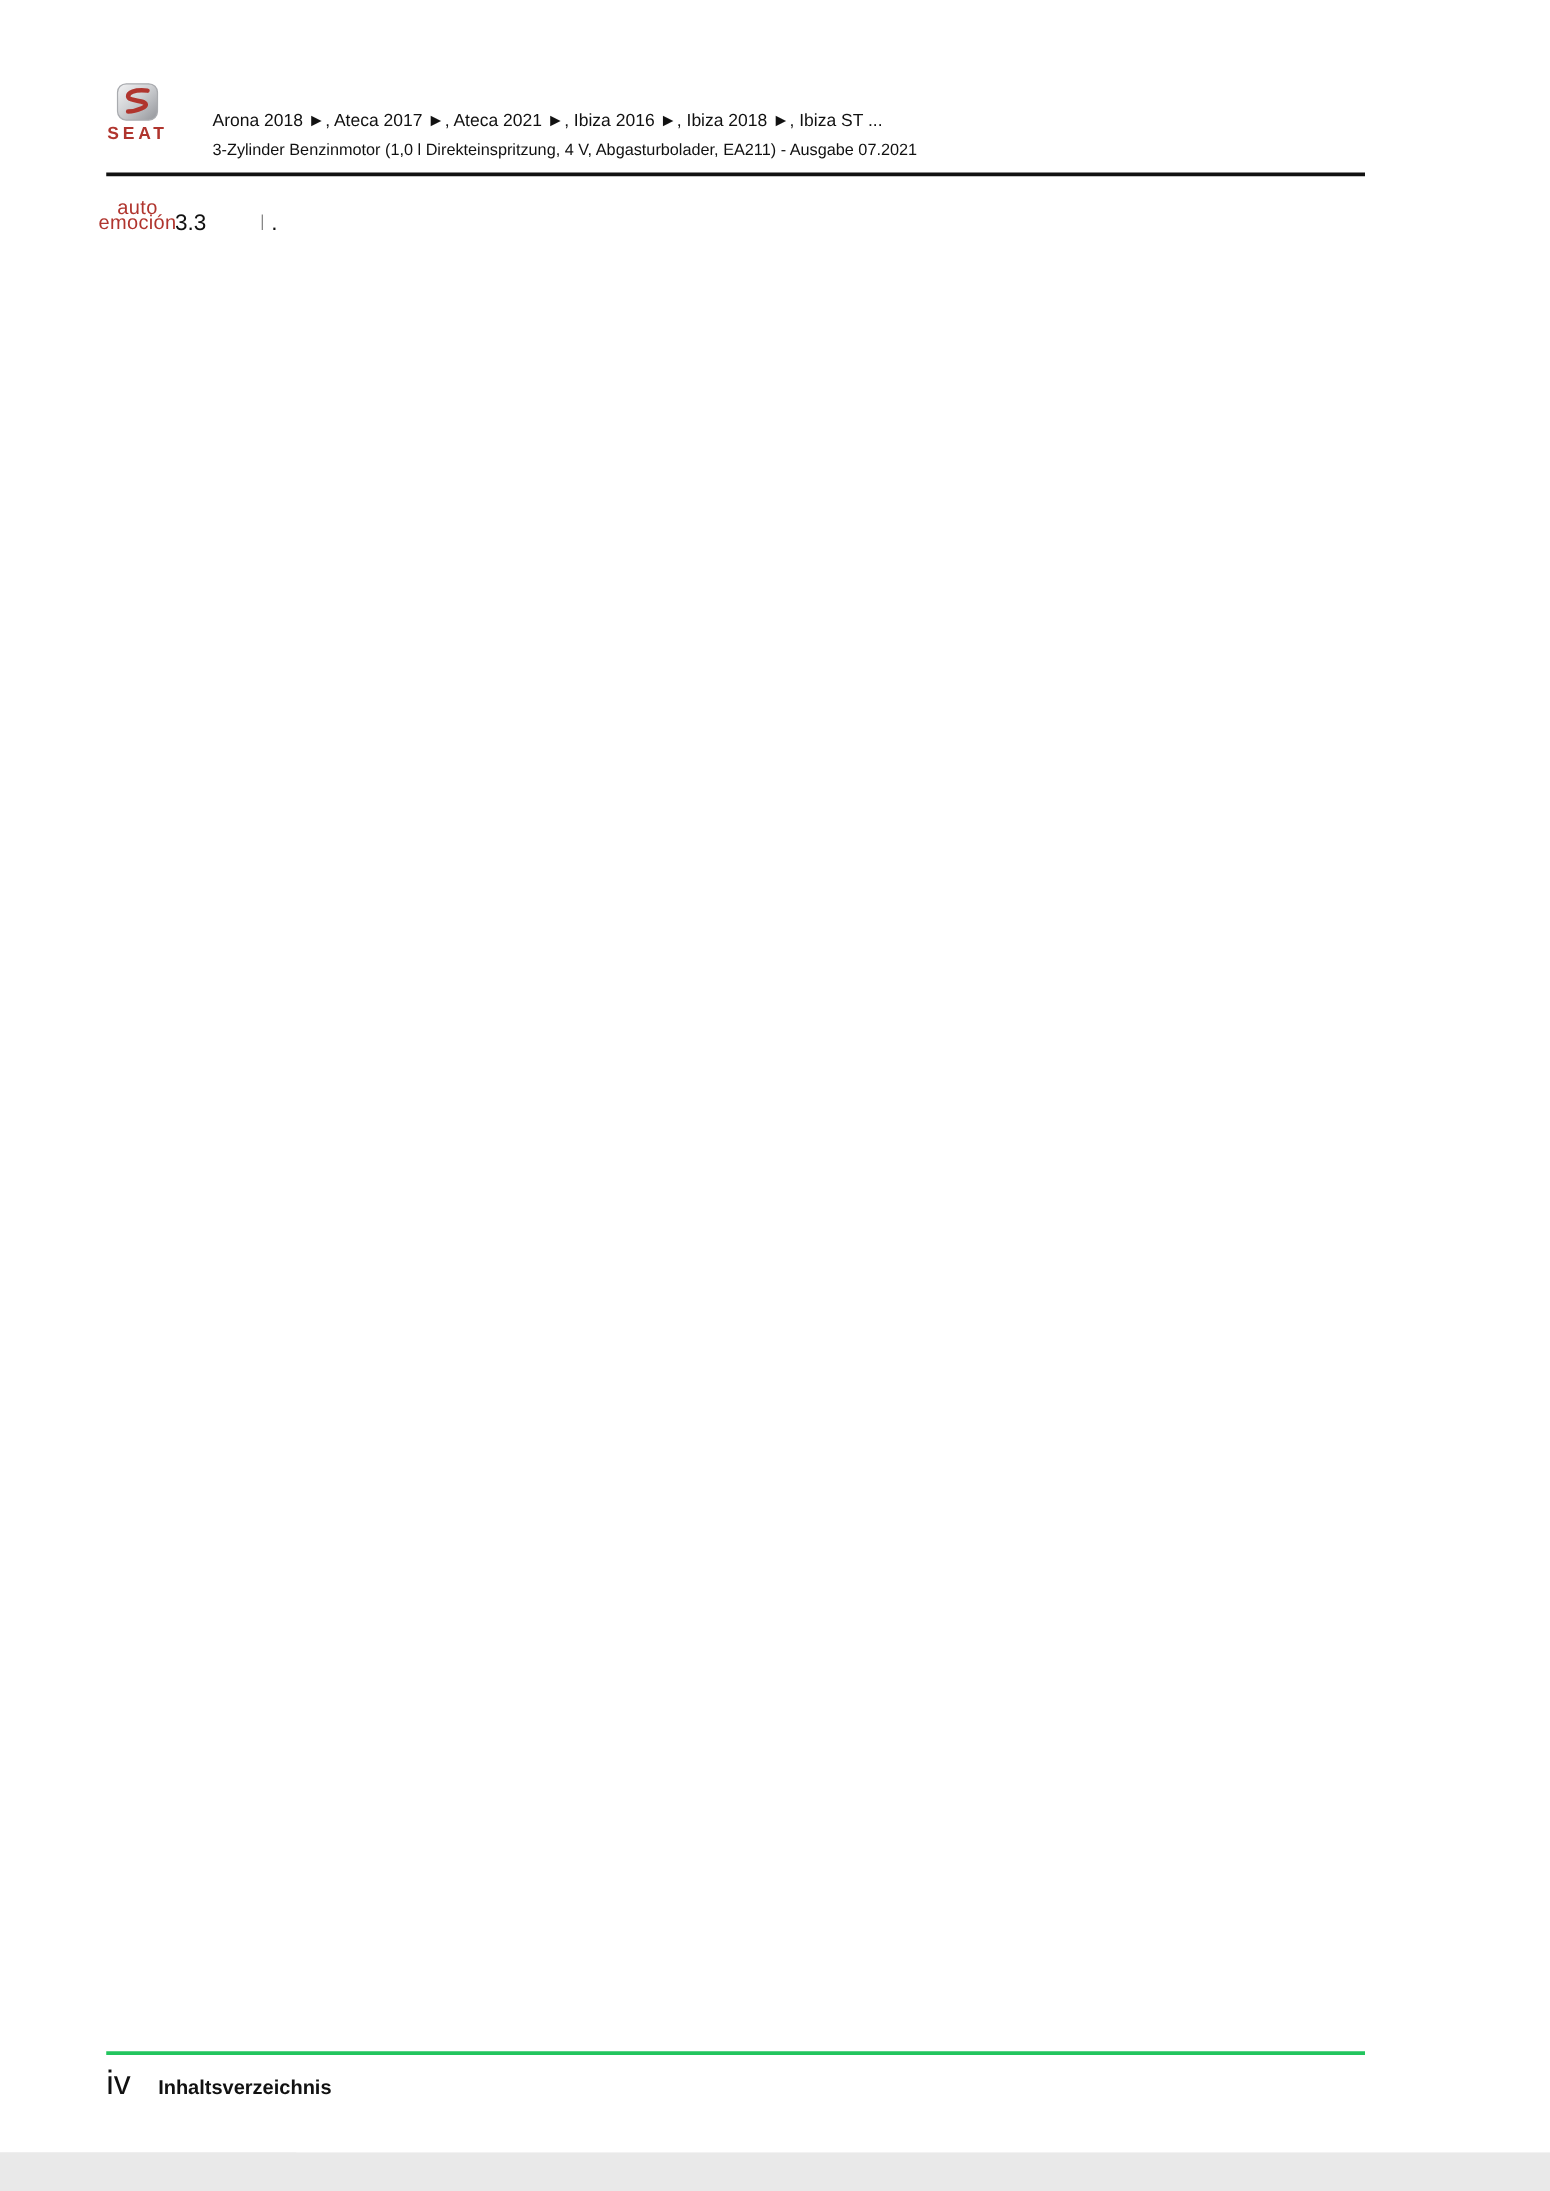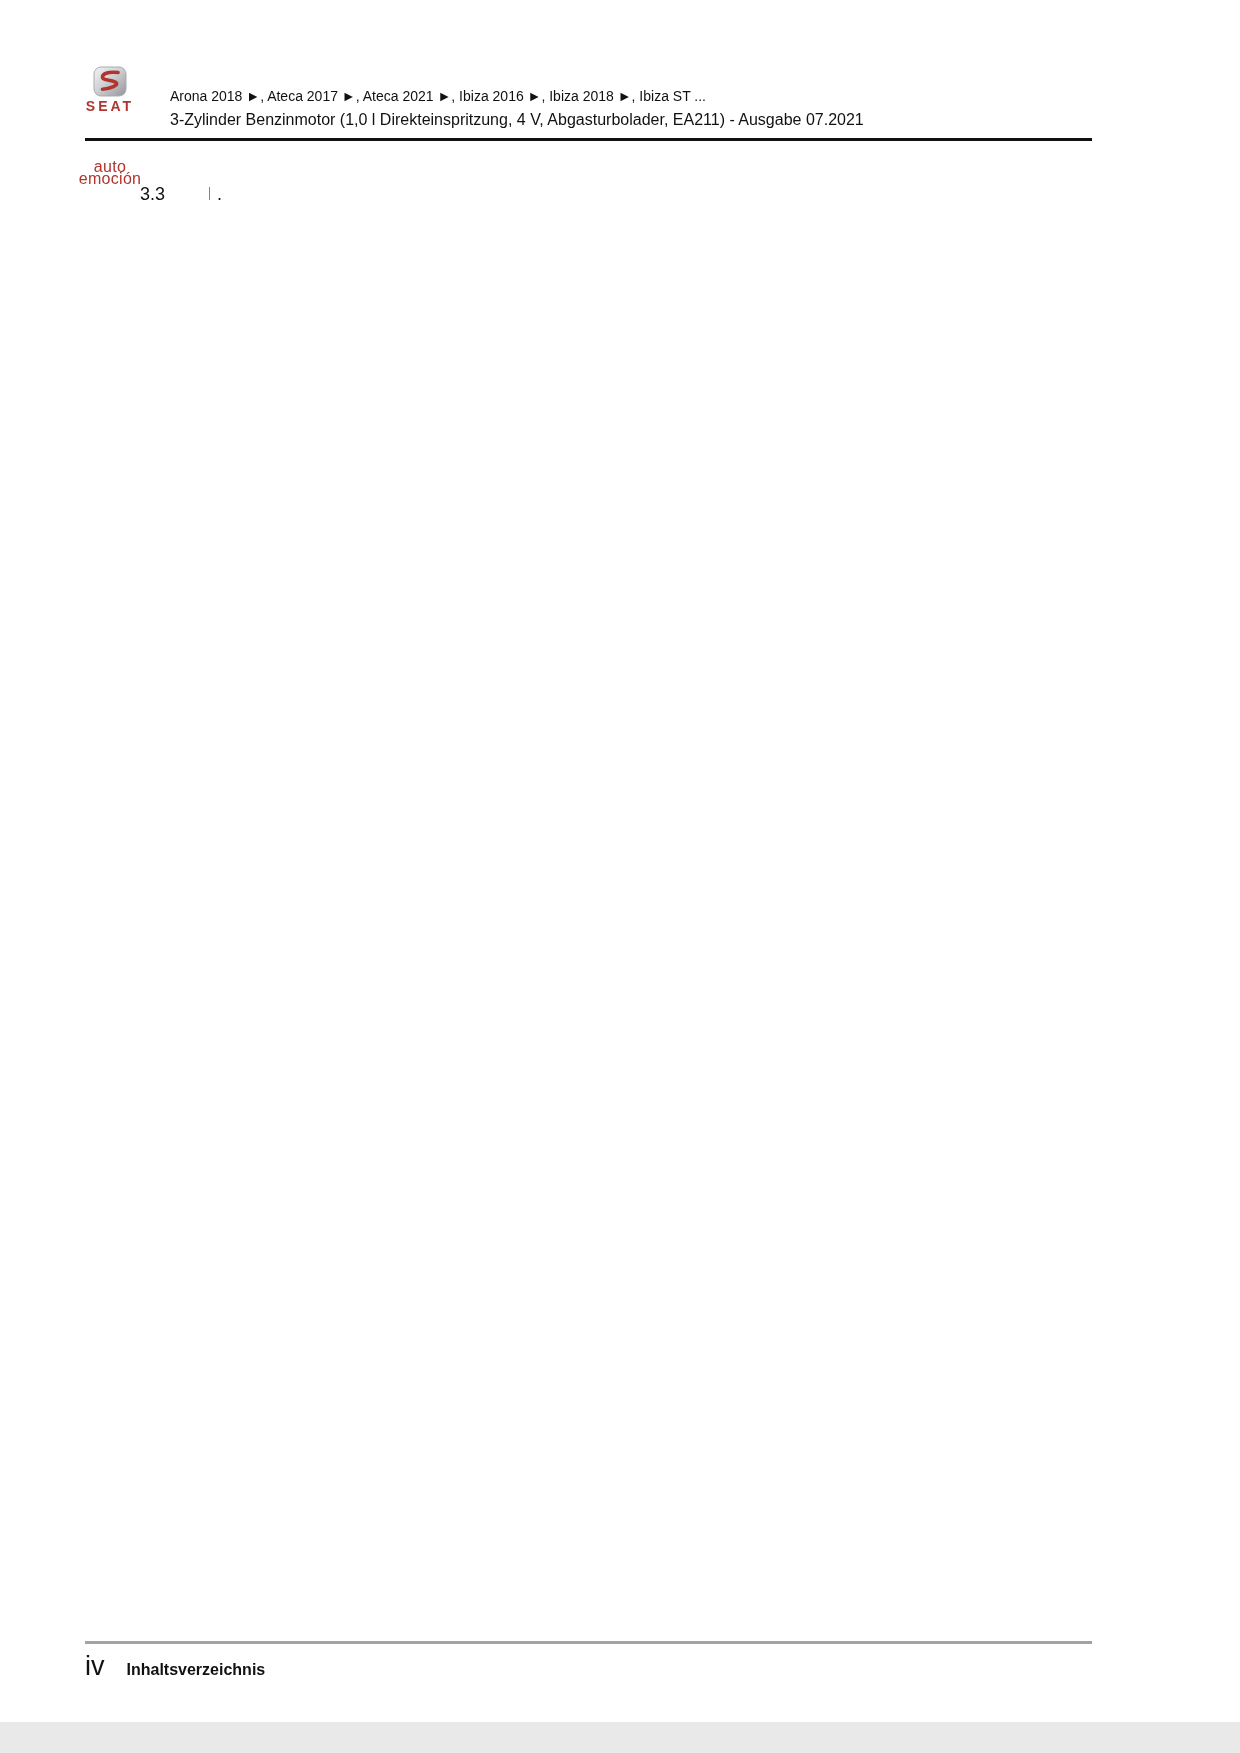--- a/index.html
+++ b/index.html
@@ -10,35 +10,35 @@
     font-family:"Liberation Sans","DejaVu Sans",sans-serif;
     --brand:#b0352e;
   }
   
   .logo{position:absolute;left:72px;top:66px;width:76px;text-align:center;}
   .logo svg{display:block;margin:0 auto 2px auto;}
   .logo .brand{color:var(--brand);font-weight:700;font-size:14px;letter-spacing:3px;line-height:15px;}
   .logo .tagline{color:var(--brand);font-size:16px;line-height:12px;letter-spacing:.3px;margin-top:47px;}
   .header-text{position:absolute;left:170px;top:84px;width:960px;}
   .header-text .models{font-size:14px;line-height:24px;white-space:nowrap;}
-  .header-text .subtitle{font-size:16px;line-height:24px;white-space:nowrap;}
+  .header-text .subtitle{font-size:13px;line-height:24px;white-space:nowrap;}
   .rule-top{position:absolute;left:85px;right:148px;top:138px;height:3px;background:#111;}
   
   .toc{position:absolute;left:85px;top:166px;width:1007px;}
   .row{display:flex;align-items:baseline;font-size:18px;line-height:25.4px;}
-  .row .num{flex:none;width:68px;margin-left:55px;margin-top:16px;}
+  .row .num{flex:none;width:68px;margin-left:55px;}
   .row .title{flex:0 1 auto;min-width:0;white-space:nowrap;overflow:hidden;padding-right:2px;}
   .row .dots{flex:1 1 0;min-width:10px;overflow:hidden;white-space:nowrap;margin:0 10px 0 7px;}
   .row .dots::after{
     letter-spacing:2.4px;word-spacing:2.6px;
     content:". . . . . . . . . . . . . . . . . . . . . . . . . . . . . . . . . . . . . . . . . . . . . . . . . . . . . . . . . . . . . . . . . . . . . . . . . . . . . . . . . . . . . . . . . . . . . . . . . . . . . . . . . . . . . . . . . . . . . . . . . . . . . . . . . . . .";
   }
   .row .page{flex:none;min-width:48px;text-align:right;}
   
-  .footer{position:absolute;left:85px;right:148px;top:1641px;border-top:3px solid #a3a3a3;}
+  .footer{position:absolute;left:85px;right:148px;top:1641px;border-top:3px solid #22c55e;}
   .footer-inner{display:flex;align-items:baseline;gap:22px;padding-top:7px;}
   .footer-page{font-size:27px;line-height:30px;}
   .footer-label{font-size:16px;font-weight:bold;}
 </style>
 </head>
 <body>
 
 <div class="page" style="--brand: #b0352e;">
 
   <header>

